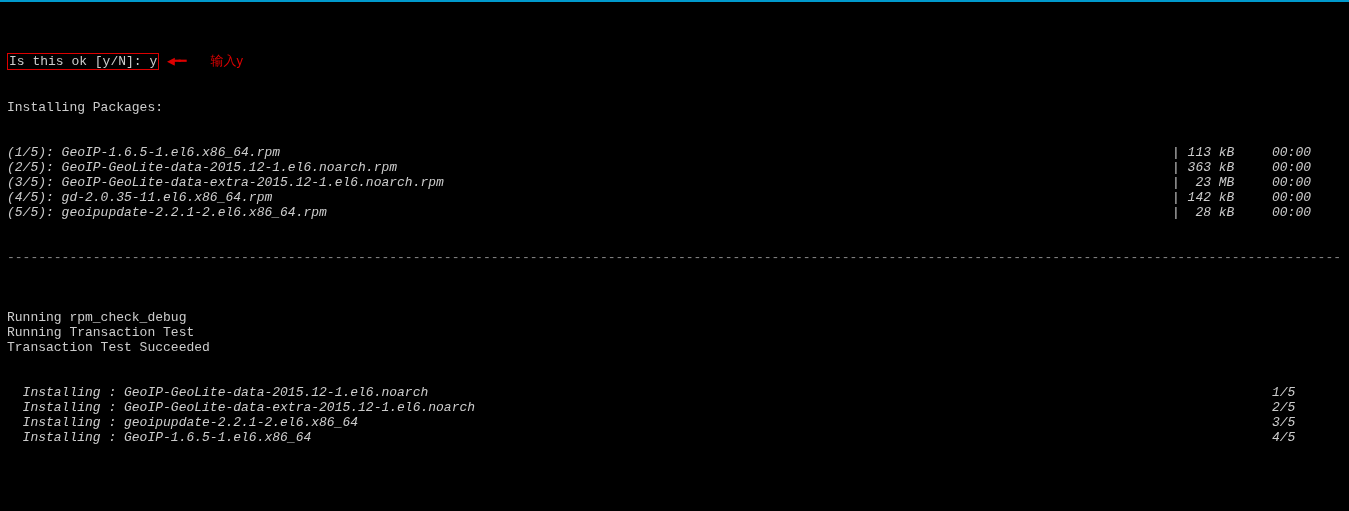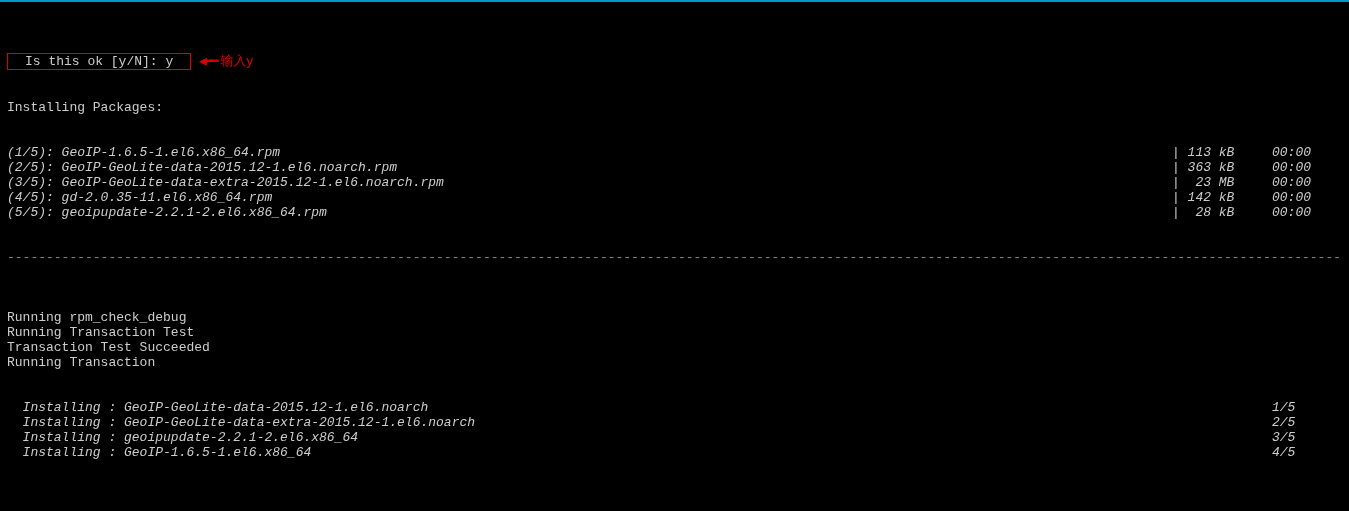--- a/index.html
+++ b/index.html
@@ -26,29 +26,29 @@
   .line {
     display: flex;
     width: 100%;
     font-style: italic;
   }
   .l { flex: 1; }
   .r { text-align: left; min-width: 70px; padding-left: 10px;}
   .box {
     display: inline-block;
     border: 1px solid #d00;
-    padding: 0 17px;
+    padding: 0 1px;
     color: #ccc;
     text-align: center;
   }
   .annot {
     color: #d00;
     font-family: sans-serif;
     font-size: 13px;
-    margin-left: 4px;
+    margin-left: 26px;
   }
   .arrow {
     color: #d00;
     letter-spacing: -2px;
   }
   .sep {
     color: #888;
     overflow: hidden;
     width: 100%;
     letter-spacing: 0;
@@ -64,21 +64,21 @@
 
 <div><span class="box">Is this ok [y/N]: y</span> <span class="arrow">◀━━</span><span class="annot">输入y</span></div>
 
 <div>Installing Packages:</div>
 
 <div id="downloads"><div class="line"><span class="l">(1/5): GeoIP-1.6.5-1.el6.x86_64.rpm</span><span class="r" style="min-width:90px">| 113 kB</span><span class="r">00:00</span></div><div class="line"><span class="l">(2/5): GeoIP-GeoLite-data-2015.12-1.el6.noarch.rpm</span><span class="r" style="min-width:90px">| 363 kB</span><span class="r">00:00</span></div><div class="line"><span class="l">(3/5): GeoIP-GeoLite-data-extra-2015.12-1.el6.noarch.rpm</span><span class="r" style="min-width:90px">|  23 MB</span><span class="r">00:00</span></div><div class="line"><span class="l">(4/5): gd-2.0.35-11.el6.x86_64.rpm</span><span class="r" style="min-width:90px">| 142 kB</span><span class="r">00:00</span></div><div class="line"><span class="l">(5/5): geoipupdate-2.2.1-2.el6.x86_64.rpm</span><span class="r" style="min-width:90px">|  28 kB</span><span class="r">00:00</span></div></div>
 
 <div class="sep">-------------------------------------------------------------------------------------------------------------------------------------------------------------------------------------------------</div>
 
 
-<div id="status"><div>Running rpm_check_debug</div><div>Running Transaction Test</div><div>Transaction Test Succeeded</div><div>Running Transaction</div></div>
+<div id="status"><div>Running rpm_check_debug</div><div>Running Transaction Test</div><div>Transaction Test Succeeded</div></div>
 
 <div id="trans"><div class="line"><span class="l">  Installing : GeoIP-GeoLite-data-2015.12-1.el6.noarch</span><span class="r">1/5</span></div><div class="line"><span class="l">  Installing : GeoIP-GeoLite-data-extra-2015.12-1.el6.noarch</span><span class="r">2/5</span></div><div class="line"><span class="l">  Installing : geoipupdate-2.2.1-2.el6.x86_64</span><span class="r">3/5</span></div><div class="line"><span class="l">  Installing : GeoIP-1.6.5-1.el6.x86_64</span><span class="r">4/5</span></div></div>
 
 
 
 
 
 
 
 

